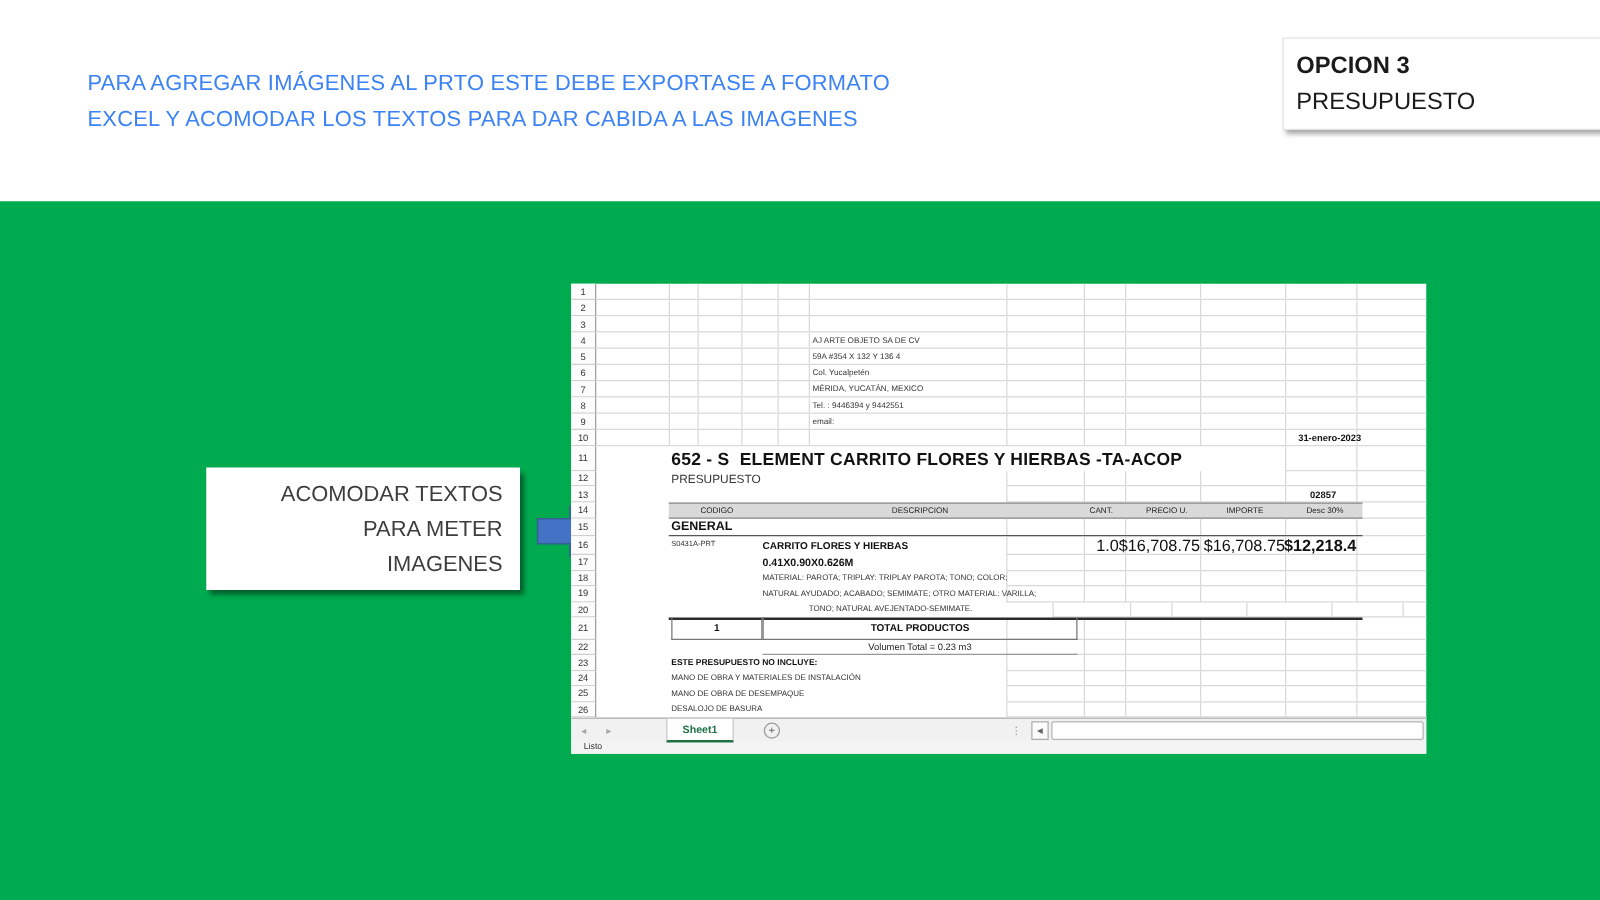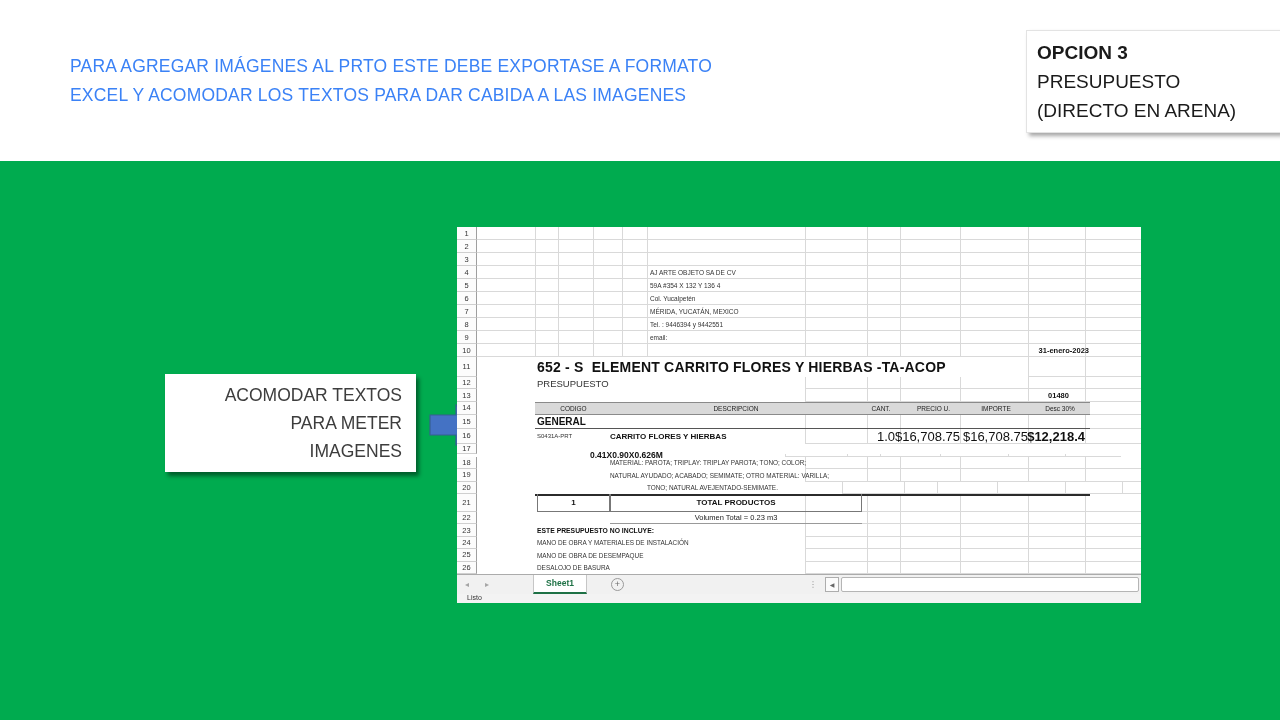--- a/index.html
+++ b/index.html
@@ -78,21 +78,20 @@
 <div id="slide">
 
   <div id="instruction" class="abs">
     <div>PARA AGREGAR IMÁGENES AL PRTO ESTE DEBE EXPORTASE A FORMATO</div>
     <div>EXCEL Y ACOMODAR LOS TEXTOS PARA DAR CABIDA A LAS IMAGENES</div>
   </div>
 
   <div id="opcion-box" class="abs">
     <div class="b1">OPCION 3</div>
     <div>PRESUPUESTO</div>
-    <div>(DIRECTO EN ARENA)</div>
   </div>
 
   <div id="green-bg" class="abs"></div>
 
   <div id="callout" class="abs">
     <div>ACOMODAR TEXTOS</div>
     <div>PARA METER</div>
     <div>IMAGENES</div>
   </div>
 
@@ -165,21 +164,21 @@
         <div class="xrow" style="height: 12.4px;">
           <div class="rn">12</div>
           <div class="rc gr">
             <div class="cell c-sub" style="left: 60px;">PRESUPUESTO</div>
           </div>
         </div>
         <div class="xrow" style="height: 12.4px;">
           <div class="rn">13</div>
           <div class="rc gr">
             <div class="cell c-folio" style="left: 485px; width: 64px; margin-top: 21px;">FOLIO :</div>
-            <div class="cell c-folioval" style="left: 553px; width: 57px;">01480</div>
+            <div class="cell c-folioval" style="left: 553px; width: 57px;">02857</div>
           </div>
         </div>
         <div class="xrow" style="height: 13px;">
           <div class="rn">14</div>
           <div class="rc gr">
             <div class="cell c-band" style="left: 58px; width: 555px;"></div>
             <div class="cell c-th" style="left: 60px; width: 73px;">CODIGO</div>
             <div class="cell c-th" style="left: 133px; width: 252px;">DESCRIPCION</div>
             <div class="cell c-th" style="left: 380px; width: 48px;">CANT.</div>
             <div class="cell c-th" style="left: 428px; width: 57px;">PRECIO U.</div>
@@ -198,21 +197,21 @@
           <div class="rn">16</div>
           <div class="rc gr">
             <div class="cell c-code" style="left: 60px;">S0431A-PRT</div>
             <div class="cell c-idesc" style="left: 133px;">CARRITO FLORES Y HIERBAS</div>
             <div class="cell c-num" style="left: 385px; width: 33px;">1.0</div>
             <div class="cell c-num" style="left: 428px; width: 55px;">$16,708.75</div>
             <div class="cell c-num" style="left: 485px; width: 66px;">$16,708.75</div>
             <div class="cell c-num" style="left: 553px; width: 55px; font-weight: bold;">$12,218.4</div>
           </div>
         </div>
-        <div class="xrow" style="height: 13px; flex-direction: column;">
+        <div class="xrow" style="height: 13px;">
           <div class="rn">17</div>
           <div class="rc gr">
             <div class="cell c-idesc2" style="left: 133px;">0.41X0.90X0.626M</div>
           </div>
         </div>
         <div class="xrow" style="height: 12.4px;">
           <div class="rn">18</div>
           <div class="rc gr">
             <div class="cell c-det" style="left: 133px;">MATERIAL: PAROTA; TRIPLAY: TRIPLAY PAROTA; TONO; COLOR;</div>
           </div>

